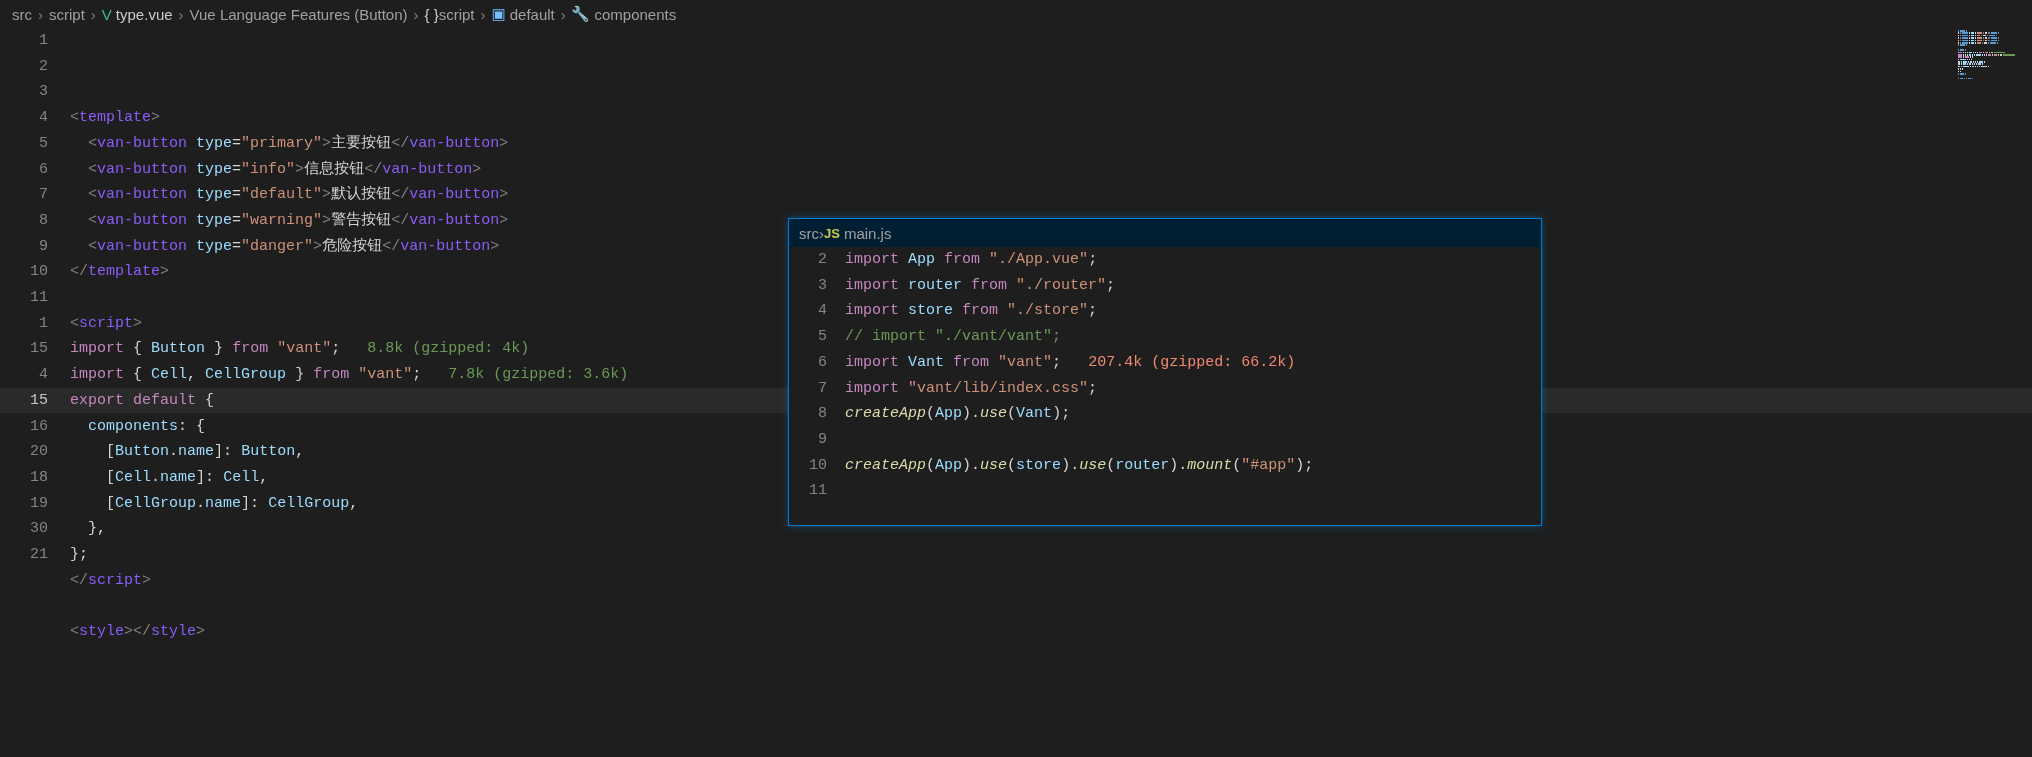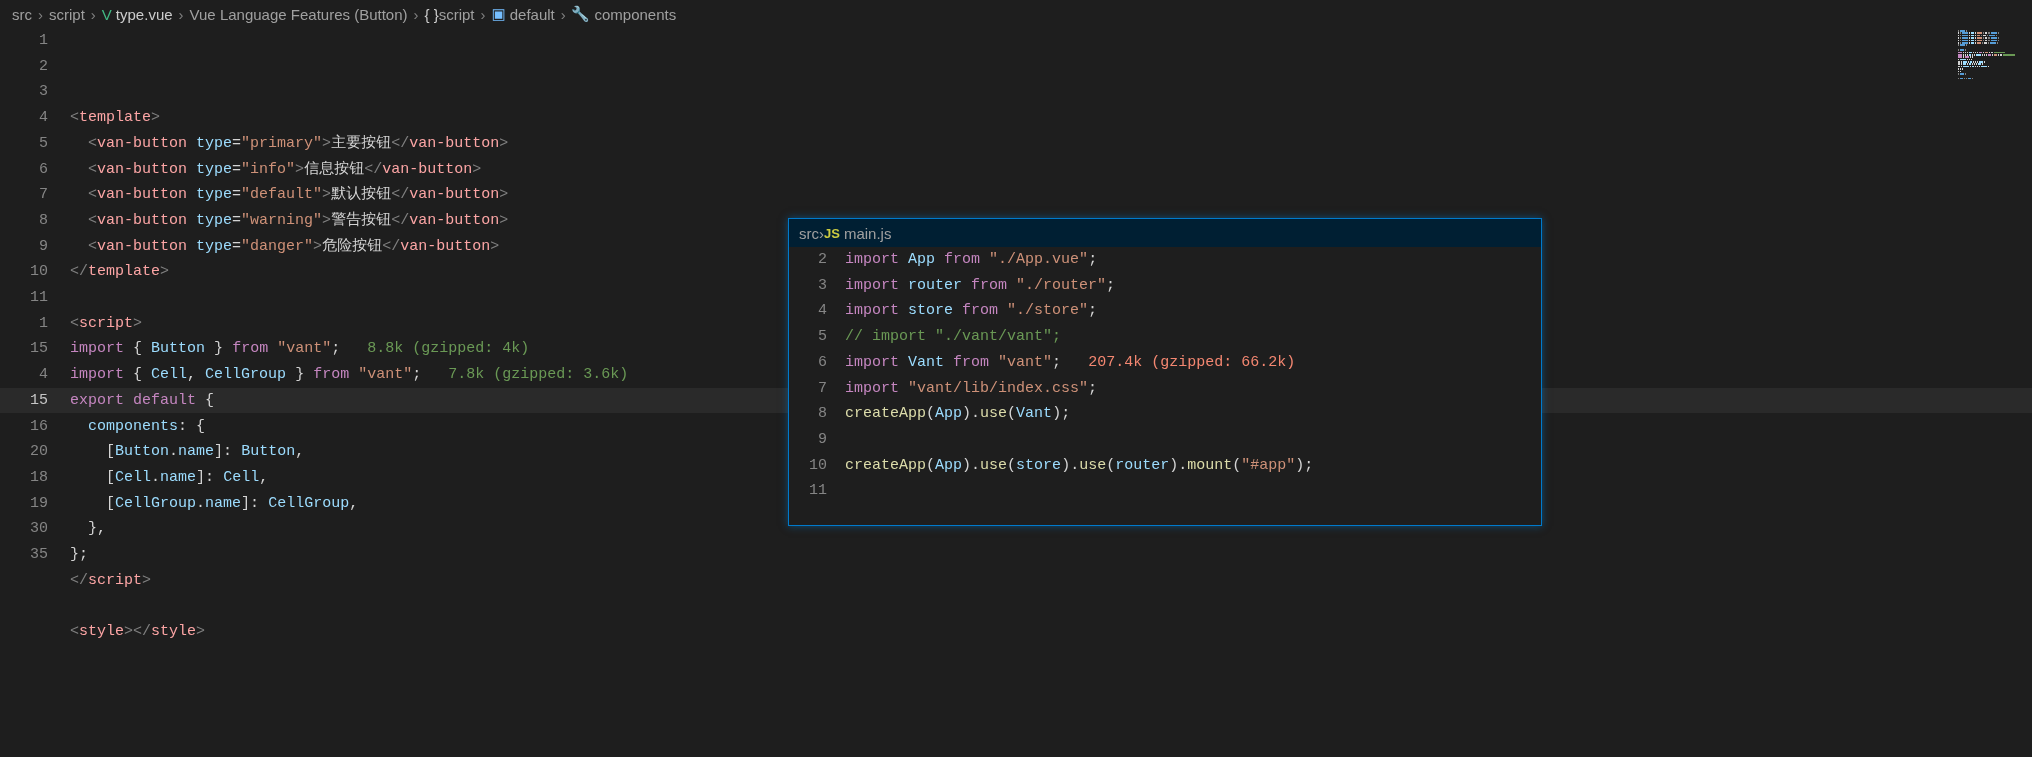--- a/index.html
+++ b/index.html
@@ -57,27 +57,27 @@
     position: absolute;
     left: -70px;
     right: 0;
     height: 25.7px;
     background: #2a2a2a;
     top: calc(25.7px * 14);
     z-index: -1;
   }
   
   .gray { color: #808080; }
-  .blue-tag { color: #fca5a5; }
+  .blue-tag { color: #8b5cf6; }
   .attr { color: #9cdcfe; }
   .string { color: #ce9178; }
   .text { color: #d4d4d4; }
   .keyword-pink { color: #c586c0; }
   .ident { color: #9cdcfe; }
-  .func { color: #dcdcaa; }
+  .func { color: #dcdcaa; font-style: italic; }
   .comment-green { color: #6a9955; }
   .hint-red { color: #f48771; }
   .punct { color: #d4d4d4; }
 
   .minimap {
     position: absolute;
     top: 30px;
     right: 4px;
     width: 70px;
     height: 60px;
@@ -173,21 +173,21 @@
       <div>11</div>
       <div>1</div>
       <div>15</div>
       <div>4</div>
       <div class="active">15</div>
       <div>16</div>
       <div>20</div>
       <div>18</div>
       <div>19</div>
       <div>30</div>
-      <div>35</div>
+      <div>21</div>
     </div>
   <div class="code" id="main-code">
     <div class="line-highlight"></div>
   <div><span class="gray">&lt;</span><span class="blue-tag">template</span><span class="gray">&gt;</span></div><div><span class="text">  </span><span class="gray">&lt;</span><span class="blue-tag">van-button</span><span class="text"> </span><span class="attr">type</span><span class="punct">=</span><span class="string">"primary"</span><span class="gray">&gt;</span><span class="text">主要按钮</span><span class="gray">&lt;/</span><span class="blue-tag">van-button</span><span class="gray">&gt;</span></div><div><span class="text">  </span><span class="gray">&lt;</span><span class="blue-tag">van-button</span><span class="text"> </span><span class="attr">type</span><span class="punct">=</span><span class="string">"info"</span><span class="gray">&gt;</span><span class="text">信息按钮</span><span class="gray">&lt;/</span><span class="blue-tag">van-button</span><span class="gray">&gt;</span></div><div><span class="text">  </span><span class="gray">&lt;</span><span class="blue-tag">van-button</span><span class="text"> </span><span class="attr">type</span><span class="punct">=</span><span class="string">"default"</span><span class="gray">&gt;</span><span class="text">默认按钮</span><span class="gray">&lt;/</span><span class="blue-tag">van-button</span><span class="gray">&gt;</span></div><div><span class="text">  </span><span class="gray">&lt;</span><span class="blue-tag">van-button</span><span class="text"> </span><span class="attr">type</span><span class="punct">=</span><span class="string">"warning"</span><span class="gray">&gt;</span><span class="text">警告按钮</span><span class="gray">&lt;/</span><span class="blue-tag">van-button</span><span class="gray">&gt;</span></div><div><span class="text">  </span><span class="gray">&lt;</span><span class="blue-tag">van-button</span><span class="text"> </span><span class="attr">type</span><span class="punct">=</span><span class="string">"danger"</span><span class="gray">&gt;</span><span class="text">危险按钮</span><span class="gray">&lt;/</span><span class="blue-tag">van-button</span><span class="gray">&gt;</span></div><div><span class="gray">&lt;/</span><span class="blue-tag">template</span><span class="gray">&gt;</span></div><div>&nbsp;</div><div><span class="gray">&lt;</span><span class="blue-tag">script</span><span class="gray">&gt;</span></div><div><span class="keyword-pink">import</span><span class="text"> </span><span class="punct">{</span><span class="text"> </span><span class="ident">Button</span><span class="text"> </span><span class="punct">}</span><span class="text"> </span><span class="keyword-pink">from</span><span class="text"> </span><span class="string">"vant"</span><span class="punct">;</span><span class="text">   </span><span class="comment-green">8.8k (gzipped: 4k)</span></div><div><span class="keyword-pink">import</span><span class="text"> </span><span class="punct">{</span><span class="text"> </span><span class="ident">Cell</span><span class="punct">,</span><span class="text"> </span><span class="ident">CellGroup</span><span class="text"> </span><span class="punct">}</span><span class="text"> </span><span class="keyword-pink">from</span><span class="text"> </span><span class="string">"vant"</span><span class="punct">;</span><span class="text">   </span><span class="comment-green">7.8k (gzipped: 3.6k)</span></div><div><span class="keyword-pink">export</span><span class="text"> </span><span class="keyword-pink">default</span><span class="text"> </span><span class="punct">{</span></div><div><span class="text">  </span><span class="ident">components</span><span class="punct">:</span><span class="text"> </span><span class="punct">{</span></div><div><span class="text">    </span><span class="punct">[</span><span class="ident">Button</span><span class="punct">.</span><span class="ident">name</span><span class="punct">]</span><span class="punct">:</span><span class="text"> </span><span class="ident">Button</span><span class="punct">,</span></div><div><span class="text">    </span><span class="punct">[</span><span class="ident">Cell</span><span class="punct">.</span><span class="ident">name</span><span class="punct">]</span><span class="punct">:</span><span class="text"> </span><span class="ident">Cell</span><span class="punct">,</span></div><div><span class="text">    </span><span class="punct">[</span><span class="ident">CellGroup</span><span class="punct">.</span><span class="ident">name</span><span class="punct">]</span><span class="punct">:</span><span class="text"> </span><span class="ident">CellGroup</span><span class="punct">,</span></div><div><span class="text">  </span><span class="punct">}</span><span class="punct">,</span></div><div><span class="punct">}</span><span class="punct">;</span></div><div><span class="gray">&lt;/</span><span class="blue-tag">script</span><span class="gray">&gt;</span></div><div>&nbsp;</div><div><span class="gray">&lt;</span><span class="blue-tag">style</span><span class="gray">&gt;</span><span class="gray">&lt;/</span><span class="blue-tag">style</span><span class="gray">&gt;</span></div></div>
 </div>
 
 <div class="minimap" id="minimap">
     <div class="ml">
       <div class="mb" style="width: 1px; background: rgb(128, 128, 128);"></div>
       <div class="mb" style="width: 4.8px; background: rgb(86, 156, 214);"></div>

